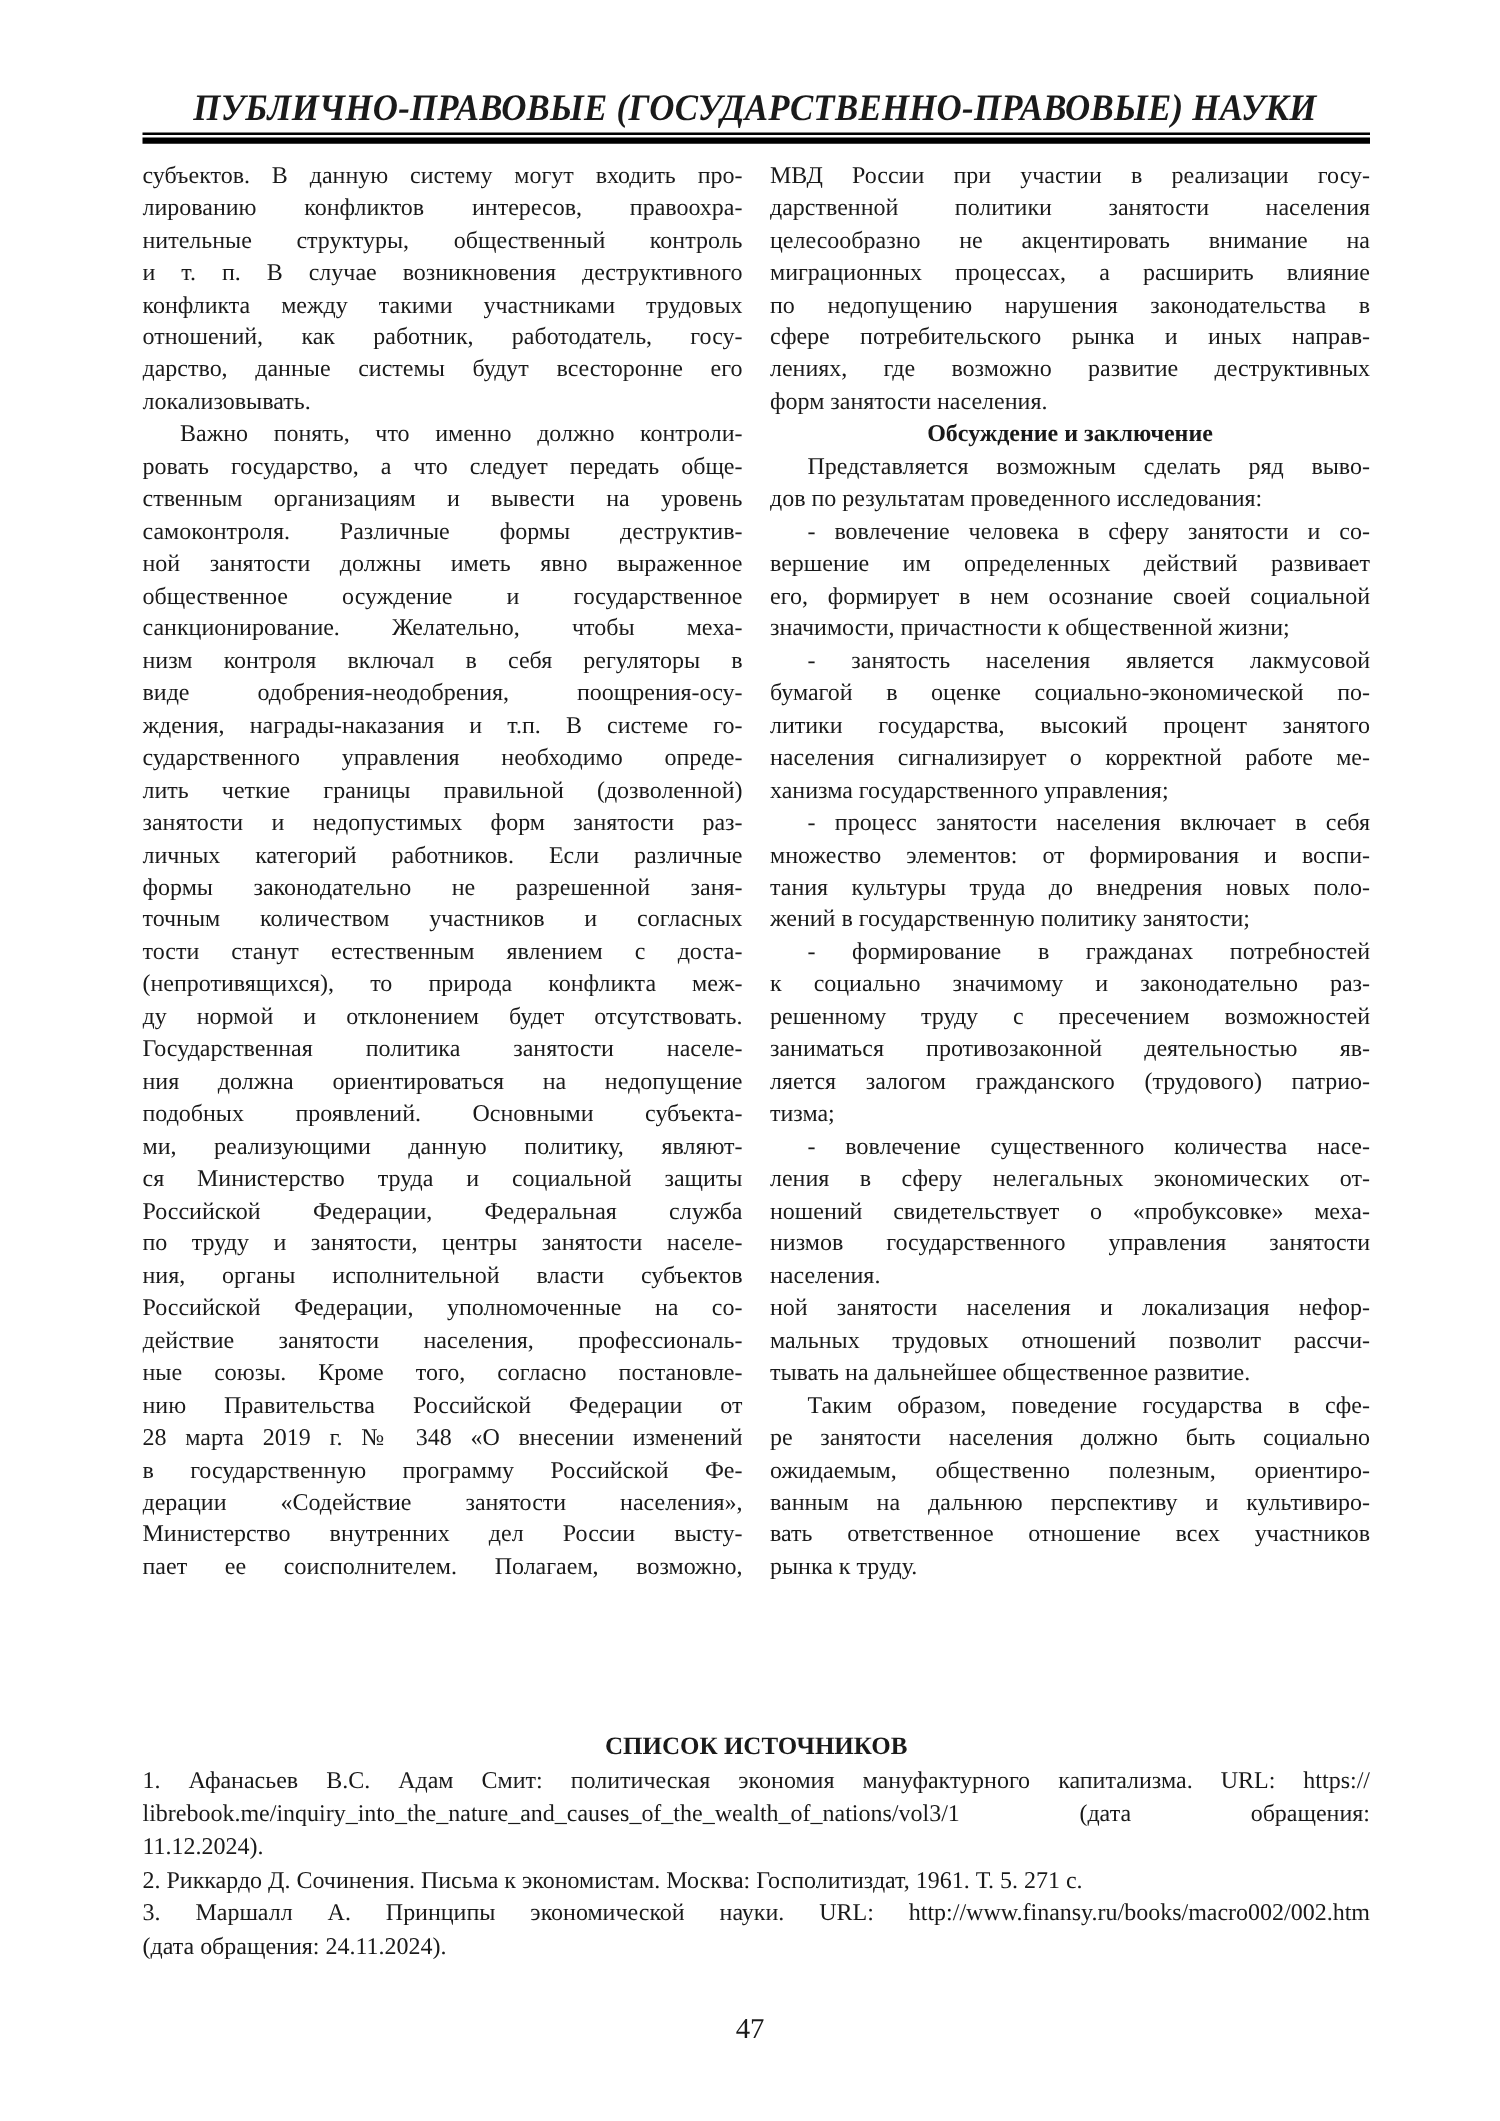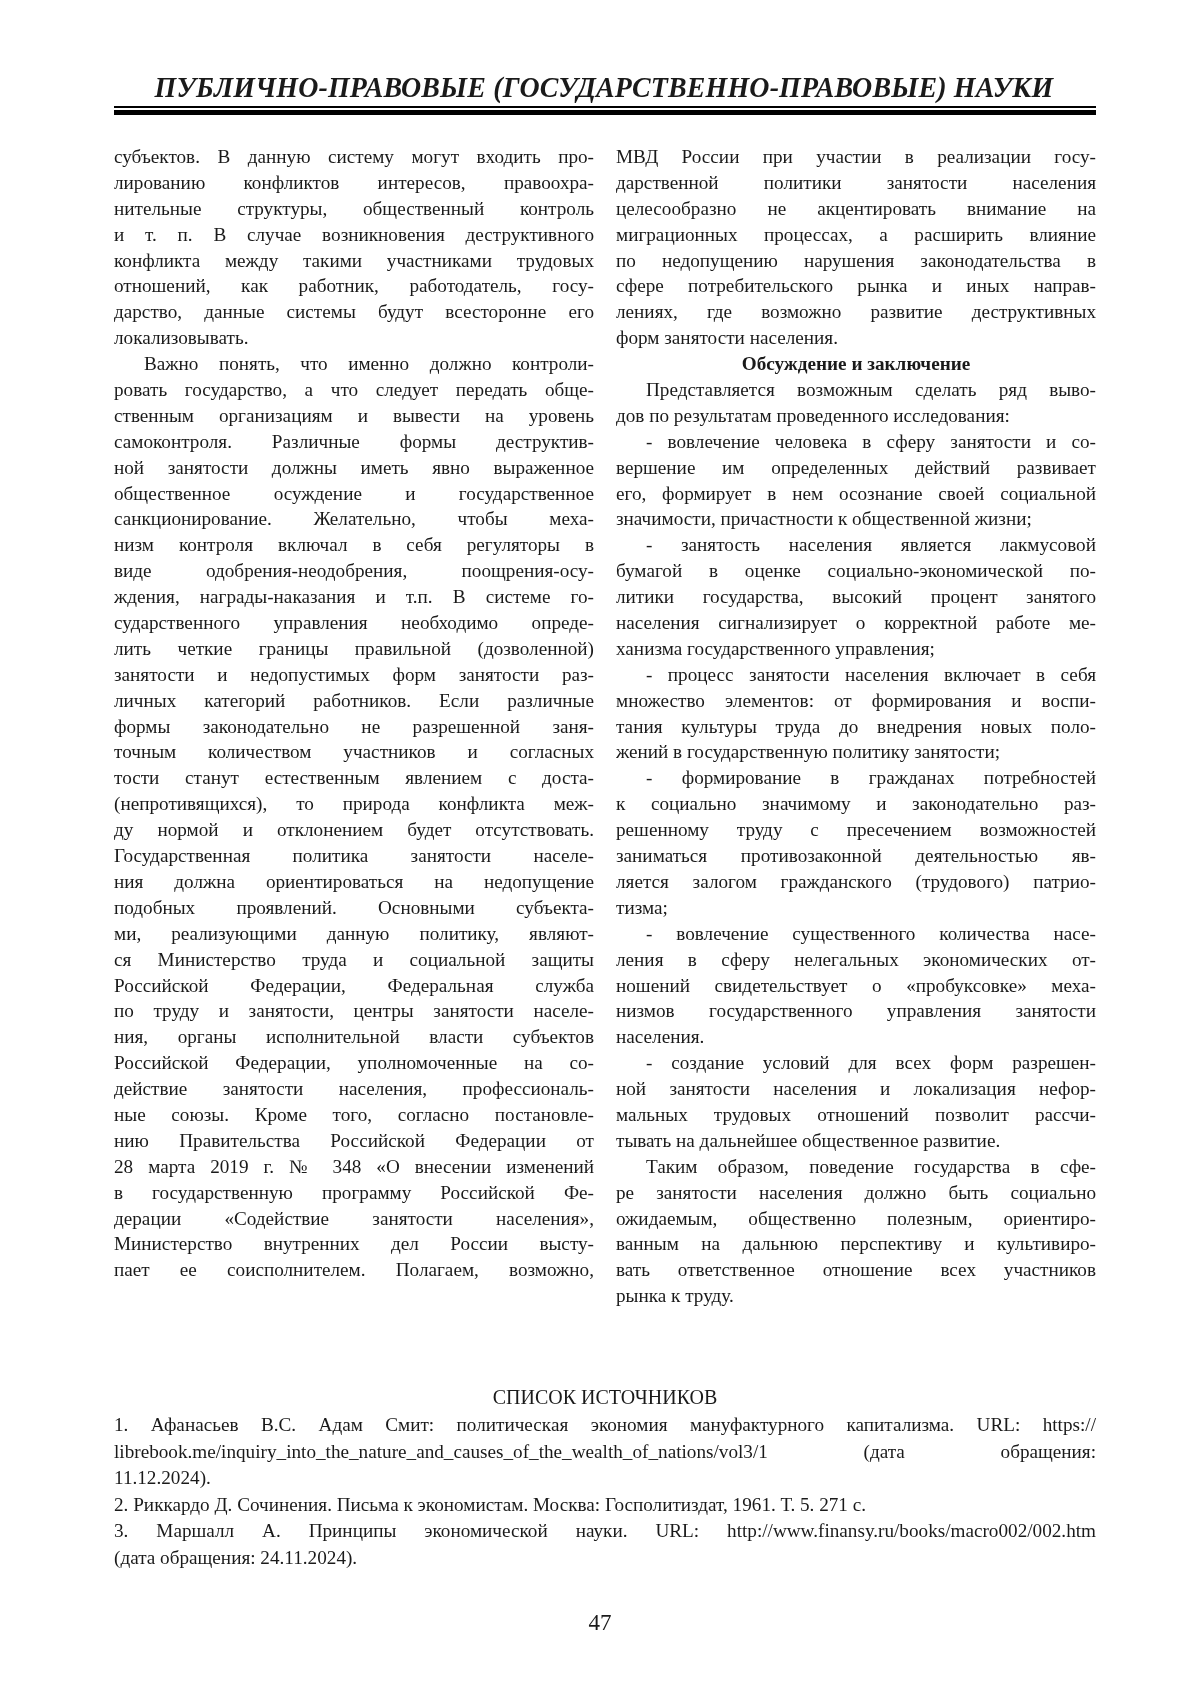--- a/index.html
+++ b/index.html
@@ -6,29 +6,29 @@
   body { width: 1200px; height: 1697px; position: relative; overflow: hidden; color: #1a1a1a; }
   .page { position: absolute; left: 0; top: 0; width: 1200px; height: 1284px; border-radius: 31px; }
   .running-head {
     position: absolute; left: 114px; top: 70px; width: 980px;
     font-family: "Liberation Serif", serif; font-weight: bold; font-style: italic;
     font-size: 30px; letter-spacing: 0.2px; text-align: center; white-space: nowrap;
     transform: scaleX(0.93); transform-origin: center;
   }
   .rule-thin { position: absolute; left: 114px; top: 106px; width: 982px; height: 2px; background: #000; }
   .rule-thick { position: absolute; left: 114px; top: 110px; width: 982px; height: 5px; background: #000; }
-  .col { position: absolute; top: 144px; width: 480px; font-family: "Liberation Serif", serif; font-size: 19.2px; line-height: 25.9px; }
+  .col { position: absolute; top: 128px; width: 480px; font-family: "Liberation Serif", serif; font-size: 19.2px; line-height: 25.9px; }
   .col-left { left: 114px; }
   .col-right { left: 616px; }
   .ln { display: block; text-align: justify; text-align-last: justify; white-space: nowrap; height: 25.9px; overflow: hidden; }
   .ln.last { text-align-last: left; }
   .ln.ind { padding-left: 30px; }
   .ln.center { text-align-last: center; font-weight: bold; }
   .refs { position: absolute; left: 114px; top: 1384px; width: 982px; font-family: "Liberation Serif", serif; font-size: 19.2px; line-height: 26.5px; }
-  .refs-title { text-align: center; font-weight: normal; font-size: 20px; height: 28px; }
+  .refs-title { text-align: center; font-weight: bold; font-size: 20px; height: 28px; }
   .ref-line { display: block; text-align: justify; text-align-last: justify; white-space: nowrap; height: 26.5px; }
   .ref-line.last { text-align-last: left; }
   .page-number { position: absolute; left: 0; width: 1200px; top: 1610px; text-align: center; font-family: "Liberation Serif", serif; font-size: 23px; }
 </style>
 </head>
 <body>
 
 <div class="page">
   <div class="running-head">ПУБЛИЧНО-ПРАВОВЫЕ (ГОСУДАРСТВЕННО-ПРАВОВЫЕ) НАУКИ</div>
   <div class="rule-thin"></div>
@@ -109,21 +109,20 @@
       <span class="ln">к социально значимому и законодательно раз-</span>
       <span class="ln">решенному труду с пресечением возможностей</span>
       <span class="ln">заниматься противозаконной деятельностью яв-</span>
       <span class="ln">ляется залогом гражданского (трудового) патрио-</span>
       <span class="ln last">тизма;</span>
       <span class="ln ind">- вовлечение существенного количества насе-</span>
       <span class="ln">ления в сферу нелегальных экономических от-</span>
       <span class="ln">ношений свидетельствует о «пробуксовке» меха-</span>
       <span class="ln">низмов государственного управления занятости</span>
       <span class="ln last">населения.</span>
-      <span class="ln ind">- создание условий для всех форм разрешен-</span>
       <span class="ln">ной занятости населения и локализация нефор-</span>
       <span class="ln">мальных трудовых отношений позволит рассчи-</span>
       <span class="ln last">тывать на дальнейшее общественное развитие.</span>
       <span class="ln ind">Таким образом, поведение государства в сфе-</span>
       <span class="ln">ре занятости населения должно быть социально</span>
       <span class="ln">ожидаемым, общественно полезным, ориентиро-</span>
       <span class="ln">ванным на дальнюю перспективу и культивиро-</span>
       <span class="ln">вать ответственное отношение всех участников</span>
       <span class="ln last">рынка к труду.</span>
     </div>

